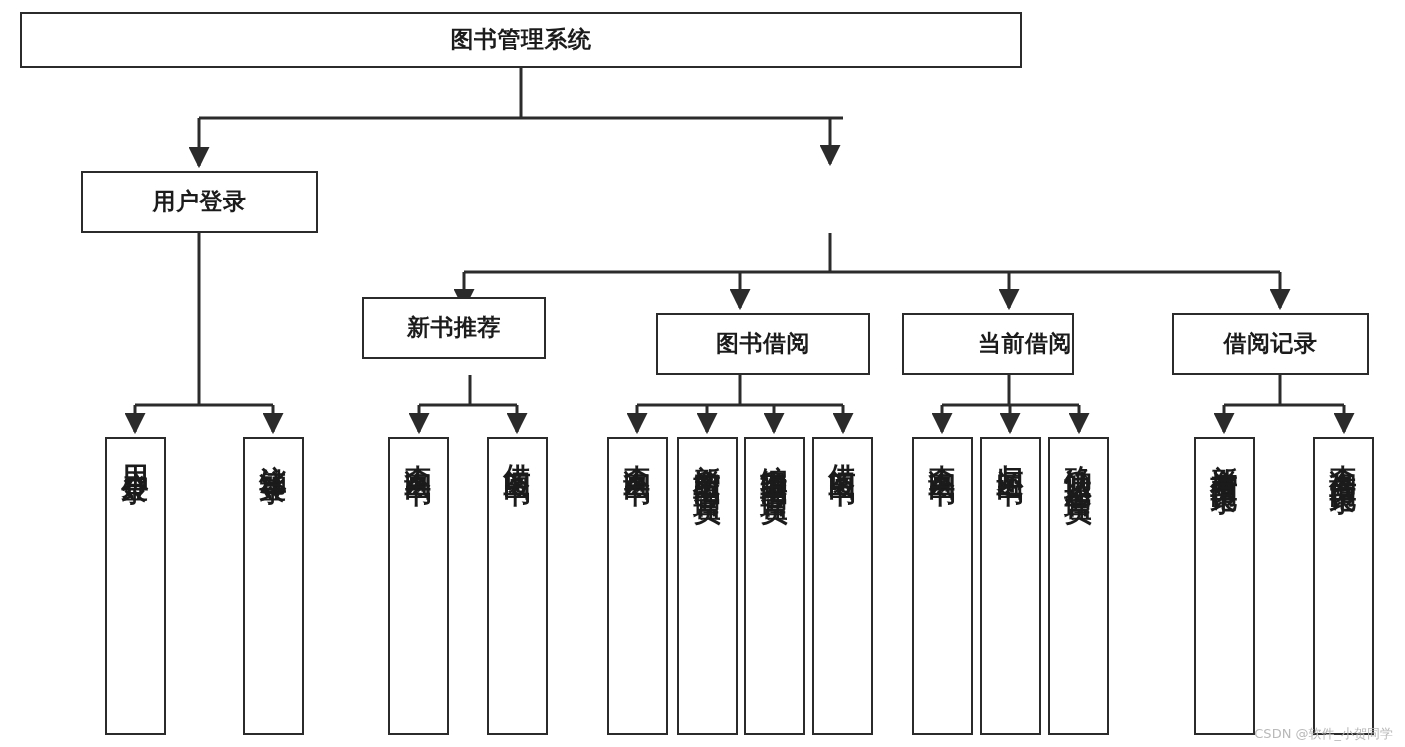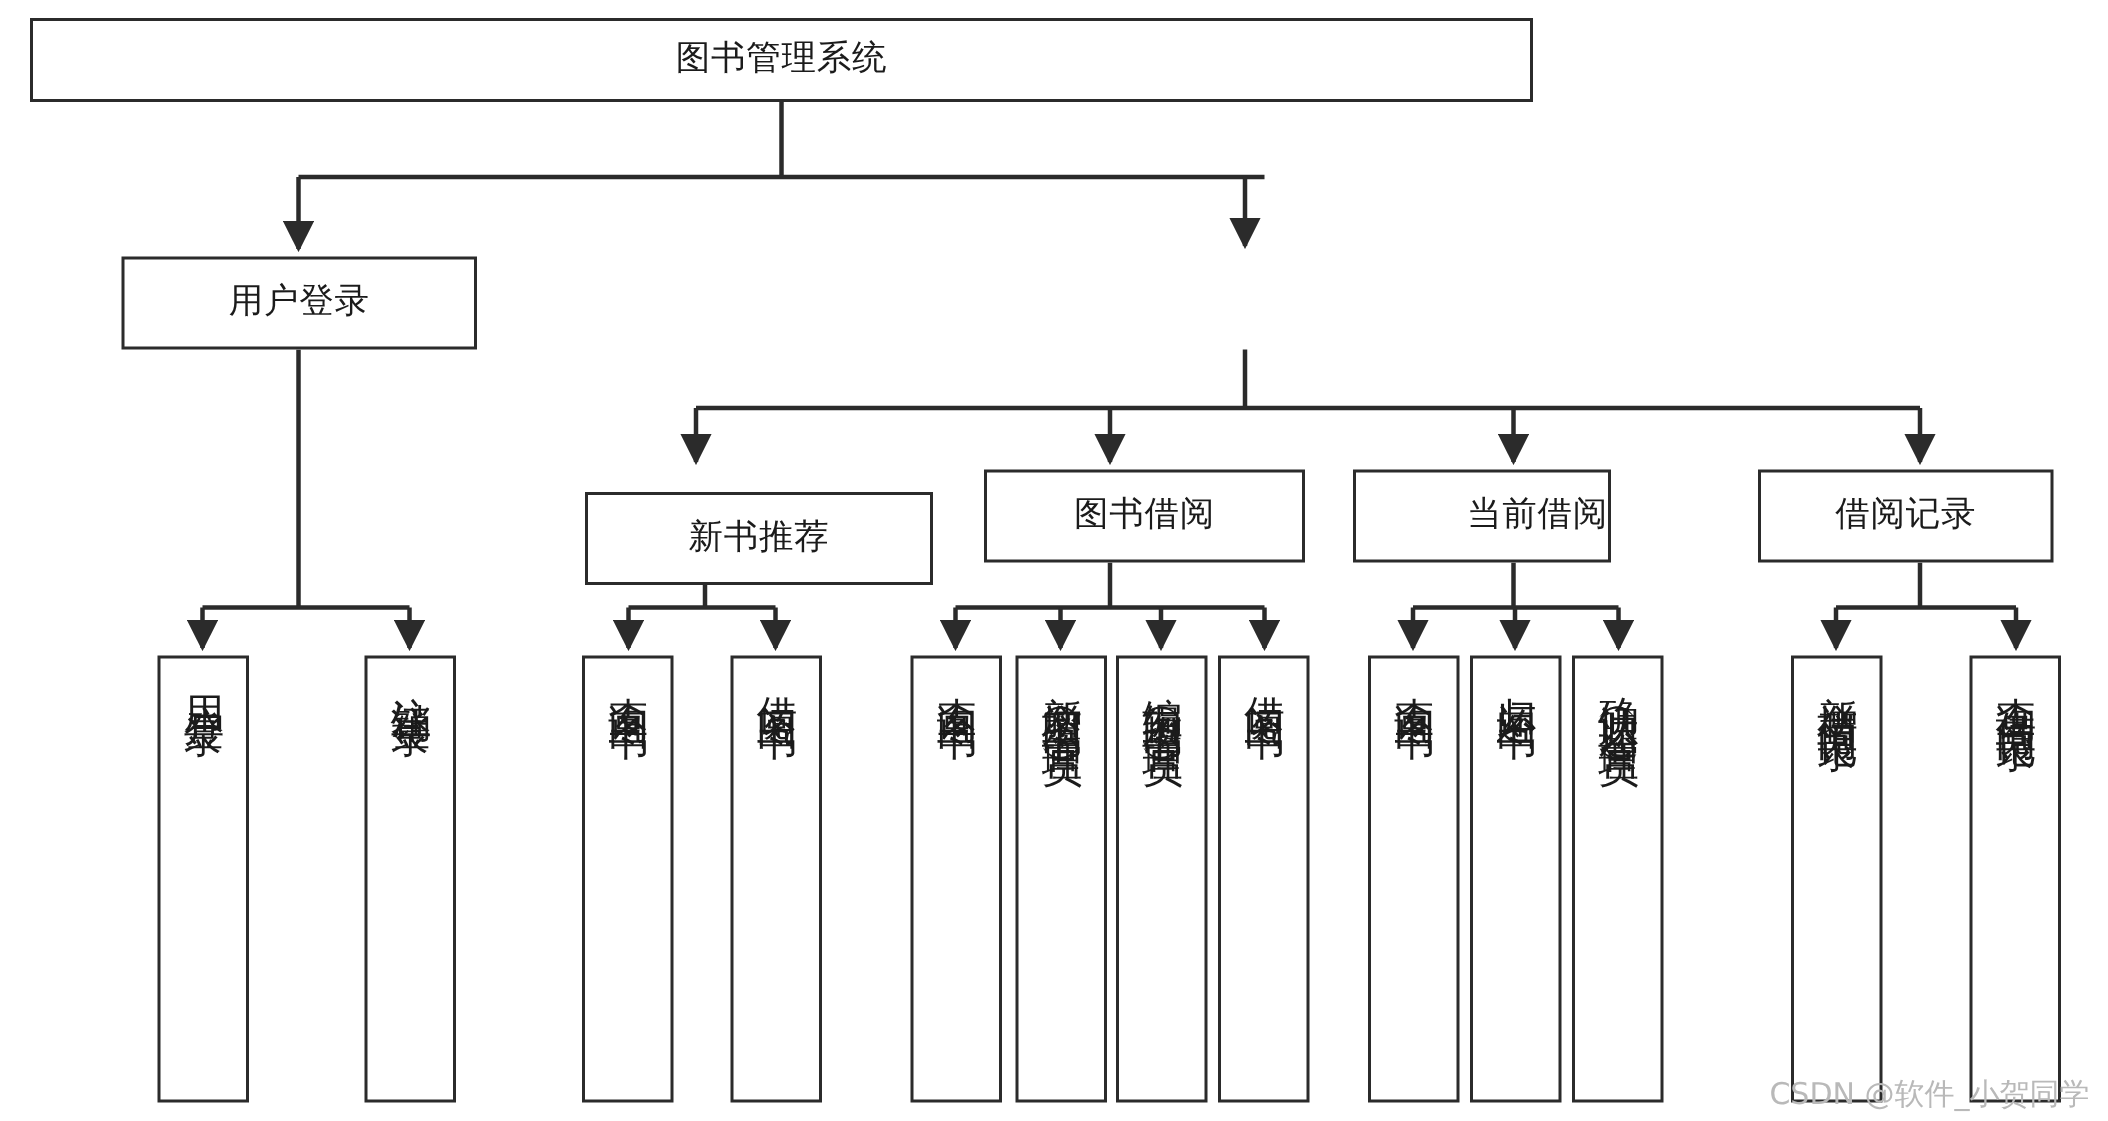--- a/index.html
+++ b/index.html
@@ -30,20 +30,21 @@
     display: flex;
     align-items: center;
     justify-content: center;
     color: #1b1b1b;
   }
   .node .label {
     display: block;
     text-align: center;
     line-height: 1.18;
     letter-spacing: 0.5px;
+    font-weight: bold;
   }
   
   .node.h .label {
     font-size: 23px;
     white-space: nowrap;
   }
   
   .node.v {
     align-items: flex-start;
     padding-top: 4px;
@@ -56,21 +57,21 @@
     letter-spacing: 5px;
     white-space: nowrap;
   }
   .node.v.tall .label {
     font-size: 27px;
   }
   .watermark {
     position: absolute;
     right: 12px;
     bottom: 4px;
-    font-size: 20px;
+    font-size: 13px;
     color: #b9b9b9;
     white-space: nowrap;
     font-family: "DejaVu Sans", "Liberation Sans", sans-serif;
     text-align: center;
   }
 </style>
 </head>
 <body>
 
 <div id="canvas">
@@ -126,21 +127,21 @@
   </svg>
 
   <div class="node h" style="left:20px; top:12px; width:1002px; height:56px;">
     <span class="label">图书管理系统</span>
   </div>
 
   <div class="node h" style="left:81px; top:171px; width:237px; height:62px;">
     <span class="label">用户登录</span>
   </div>
 
-  <div class="node h" style="left:362px; top:328px; width:232px; height:62px;margin-left:28px;">
+  <div class="node h" style="left:362px; top:297px; width:184px; height:62px;">
     <span class="label">新书推荐</span>
   </div>
   <div class="node h" style="left:656px; top:313px; width:214px; height:62px;">
     <span class="label">图书借阅</span>
   </div>
   <div class="node h" style="left:902px; top:313px; width:172px; height:62px;justify-content:flex-end;">
     <span class="label">当前借阅</span>
   </div>
   <div class="node h" style="left:1172px; top:313px; width:197px; height:62px;">
     <span class="label">借阅记录</span>

